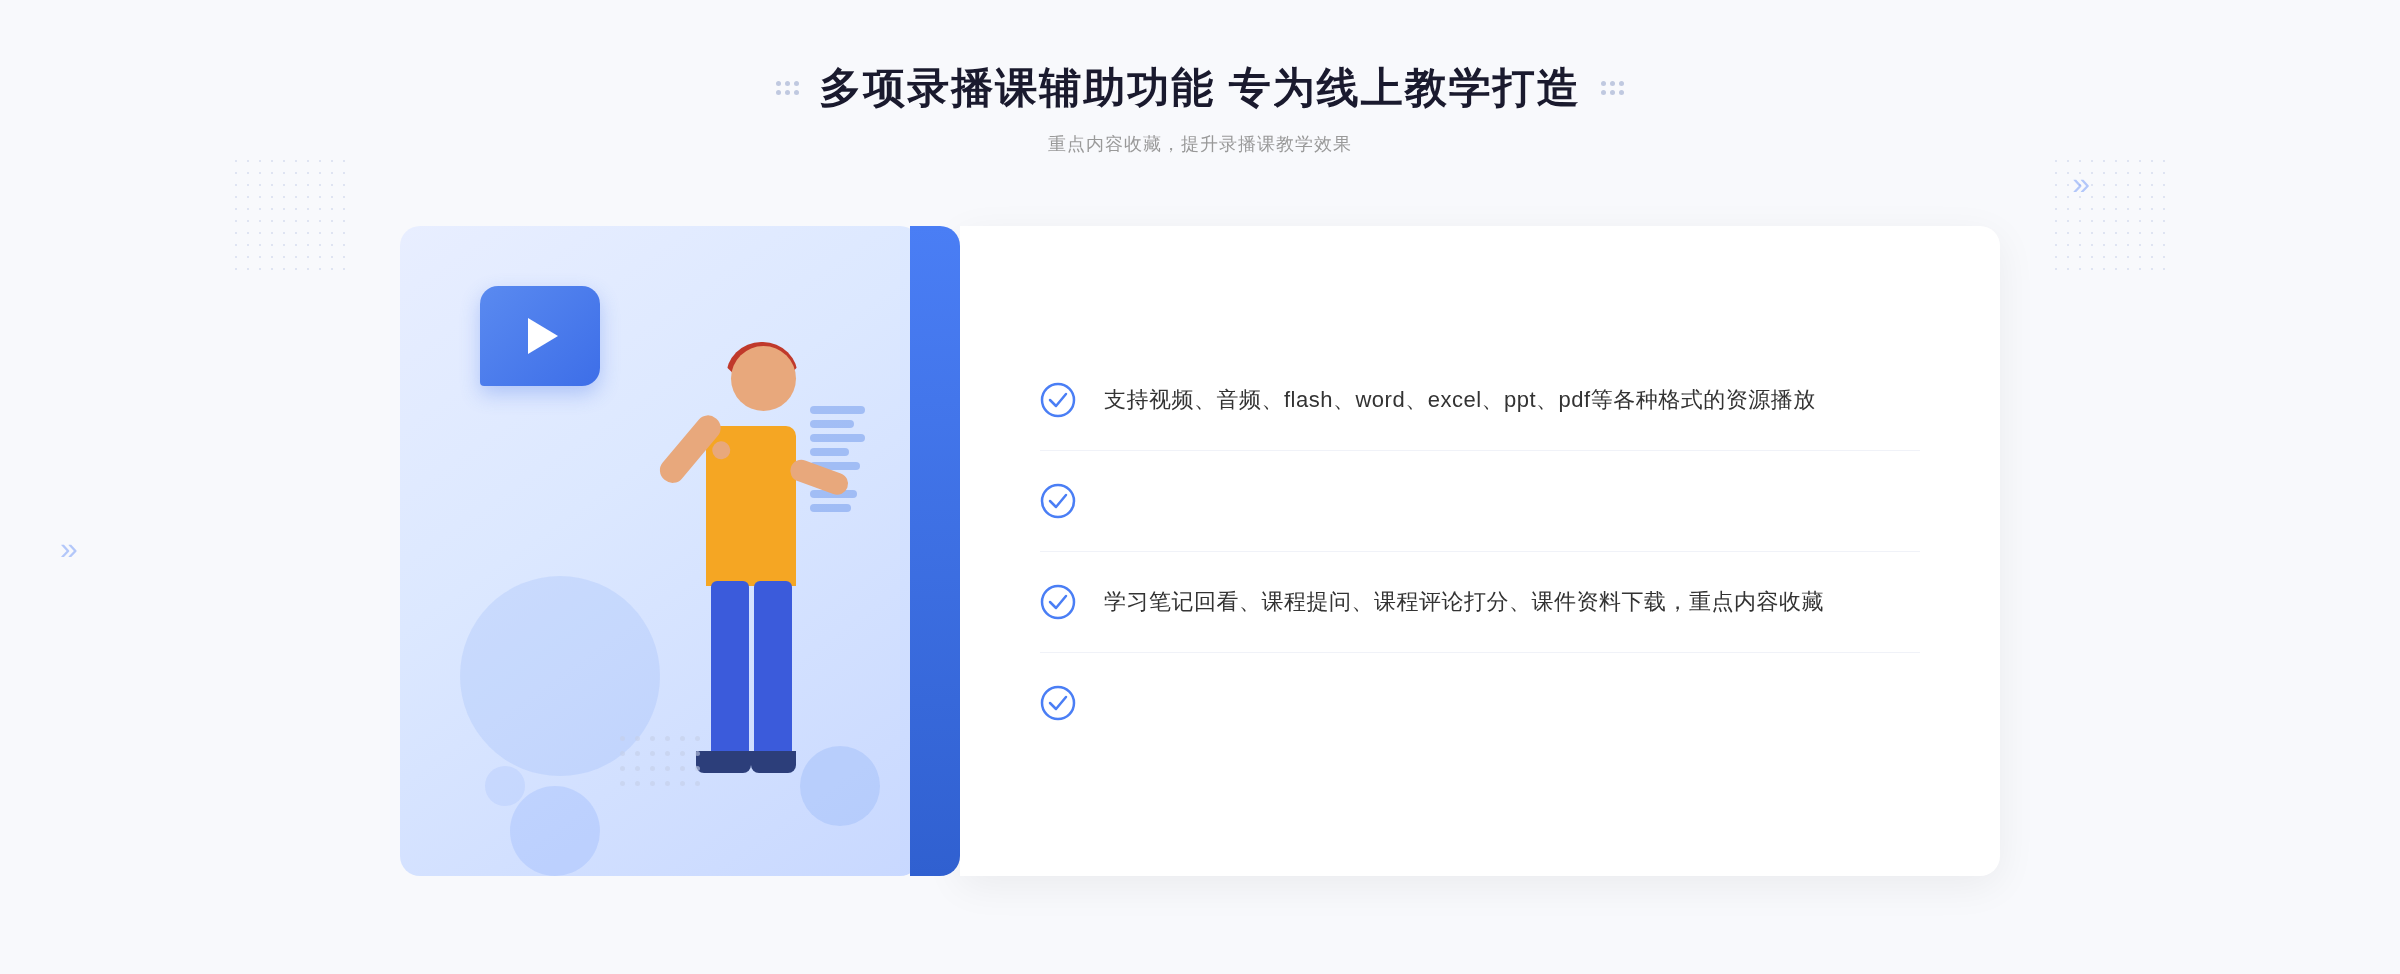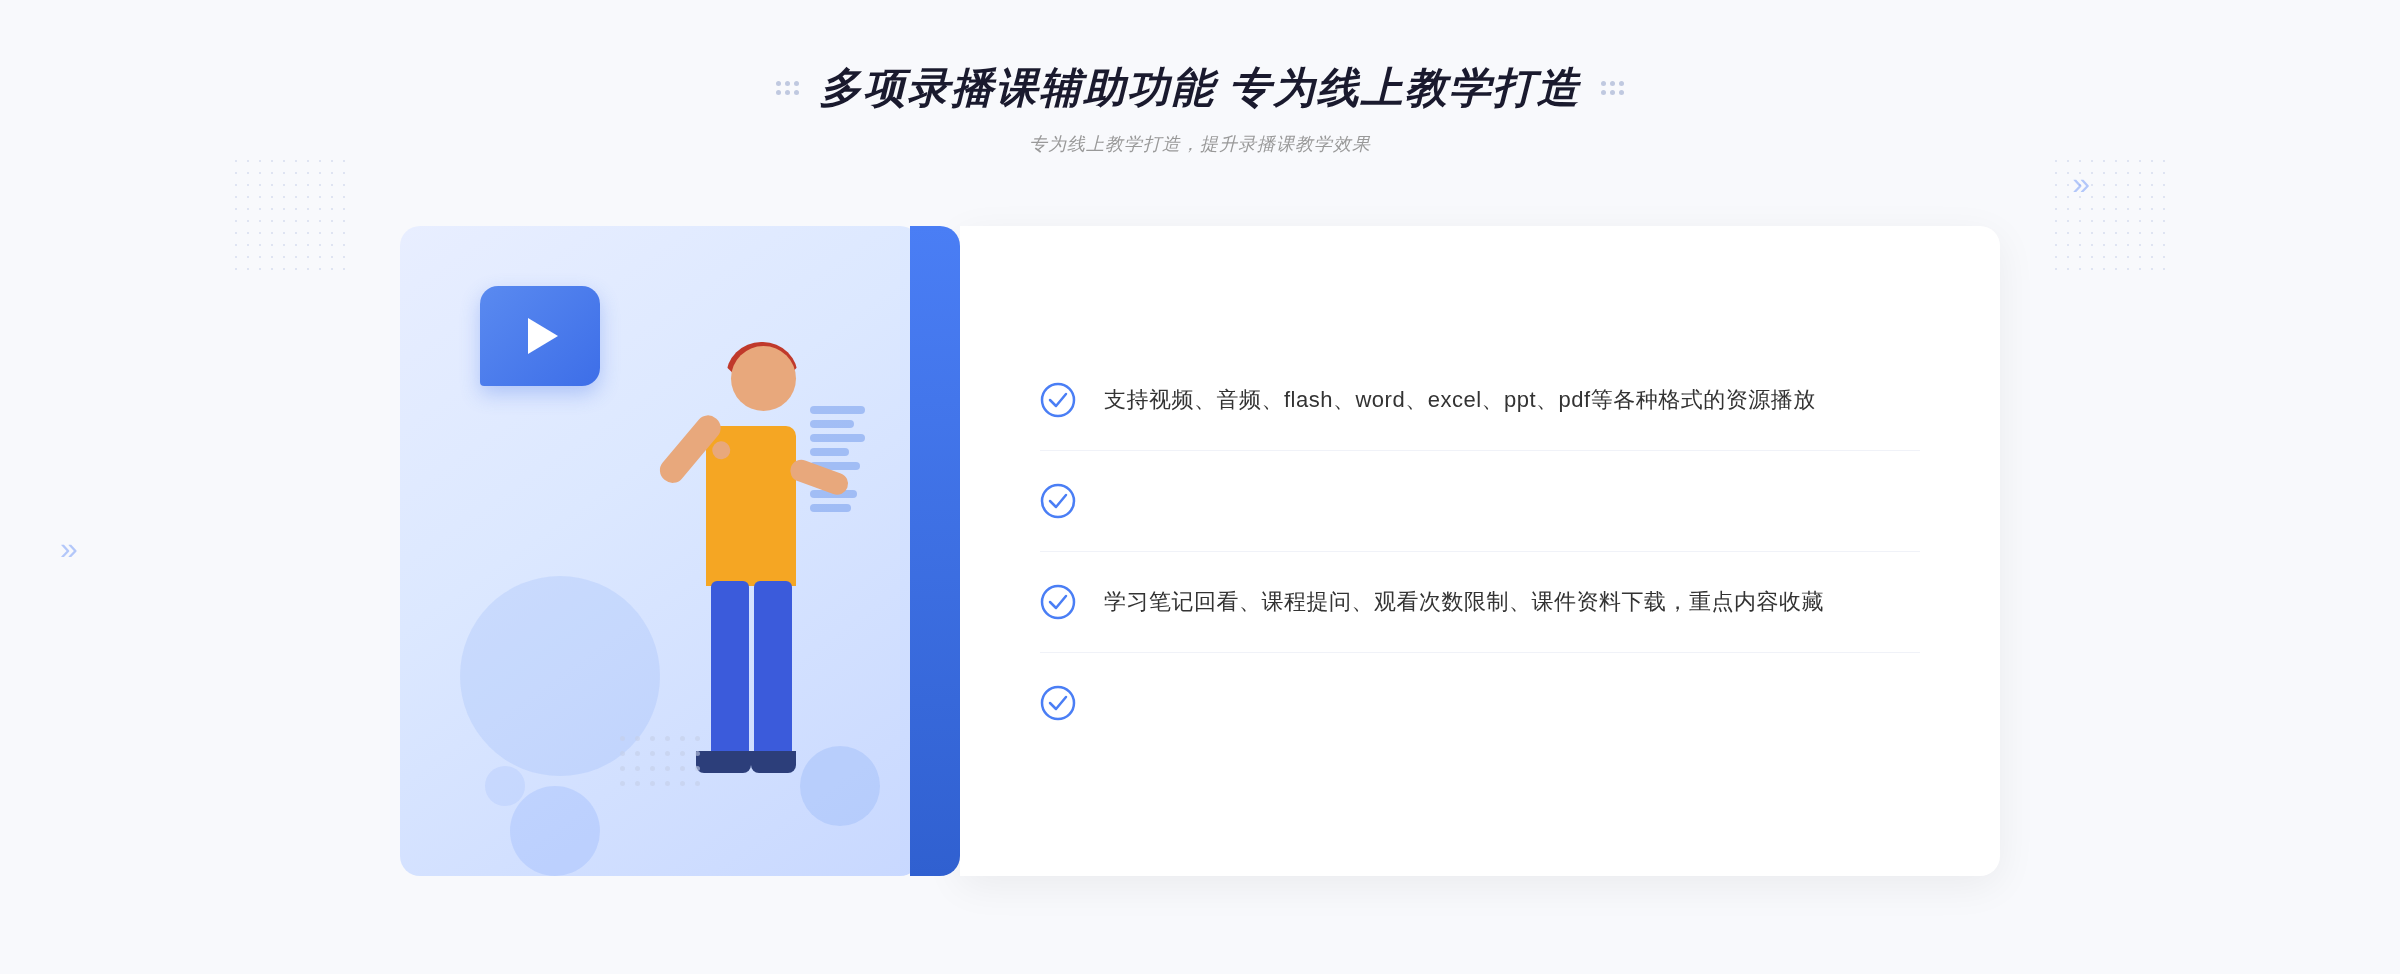--- a/index.html
+++ b/index.html
@@ -64,21 +64,20 @@
     .chevron-right {
       right: 310px;
       top: 165px;
     }
 
     
     .header-section {
       text-align: center;
       margin-bottom: 50px;
       position: relative;
-      font-style: italic;
     }
 
     .header-title-wrapper {
       display: flex;
       align-items: center;
       justify-content: center;
       gap: 20px;
       margin-bottom: 16px;
     }
 
@@ -470,21 +469,21 @@
         <div class="dot-pair">
           <span></span>
             <span></span>
         </div>
         <div class="dot-pair">
           <span></span>
             <span></span>
         </div>
       </div>
     </div>
-    <p class="header-subtitle">专为线上教学打造，提升录播课教学效果</p>
+    <p class="header-subtitle">重点内容收藏，提升录播课教学效果</p>
   </div>
 
   <div class="main-content">
 
     <div class="illustration-area">
       <div class="illustration-bg">
 
         <div class="play-bubble">
           <div class="play-triangle"></div>
         </div>
@@ -581,21 +580,21 @@
         </div>
       </div>
 
       <div class="feature-item">
         <div class="check-icon">
           <svg viewBox="0 0 36 36" fill="none" xmlns="http://www.w3.org/2000/svg">
             <circle cx="18" cy="18" r="16" stroke="#4a7ef5" stroke-width="2.5" fill="none"></circle>
             <polyline points="10,18 16,24 26,12" stroke="#4a7ef5" stroke-width="2.5" stroke-linecap="round" stroke-linejoin="round" fill="none"></polyline>
           </svg>
         </div>
-        <span class="feature-text">学习笔记回看、课程提问、观看次数限制、课件资料下载，重点内容收藏</span>
+        <span class="feature-text">学习笔记回看、课程提问、课程评论打分、课件资料下载，重点内容收藏</span>
       </div>
 
       <div class="feature-item">
         <div class="check-icon">
           <svg viewBox="0 0 36 36" fill="none" xmlns="http://www.w3.org/2000/svg">
             <circle cx="18" cy="18" r="16" stroke="#4a7ef5" stroke-width="2.5" fill="none"></circle>
             <polyline points="10,18 16,24 26,12" stroke="#4a7ef5" stroke-width="2.5" stroke-linecap="round" stroke-linejoin="round" fill="none"></polyline>
           </svg>
         </div>
       </div>

